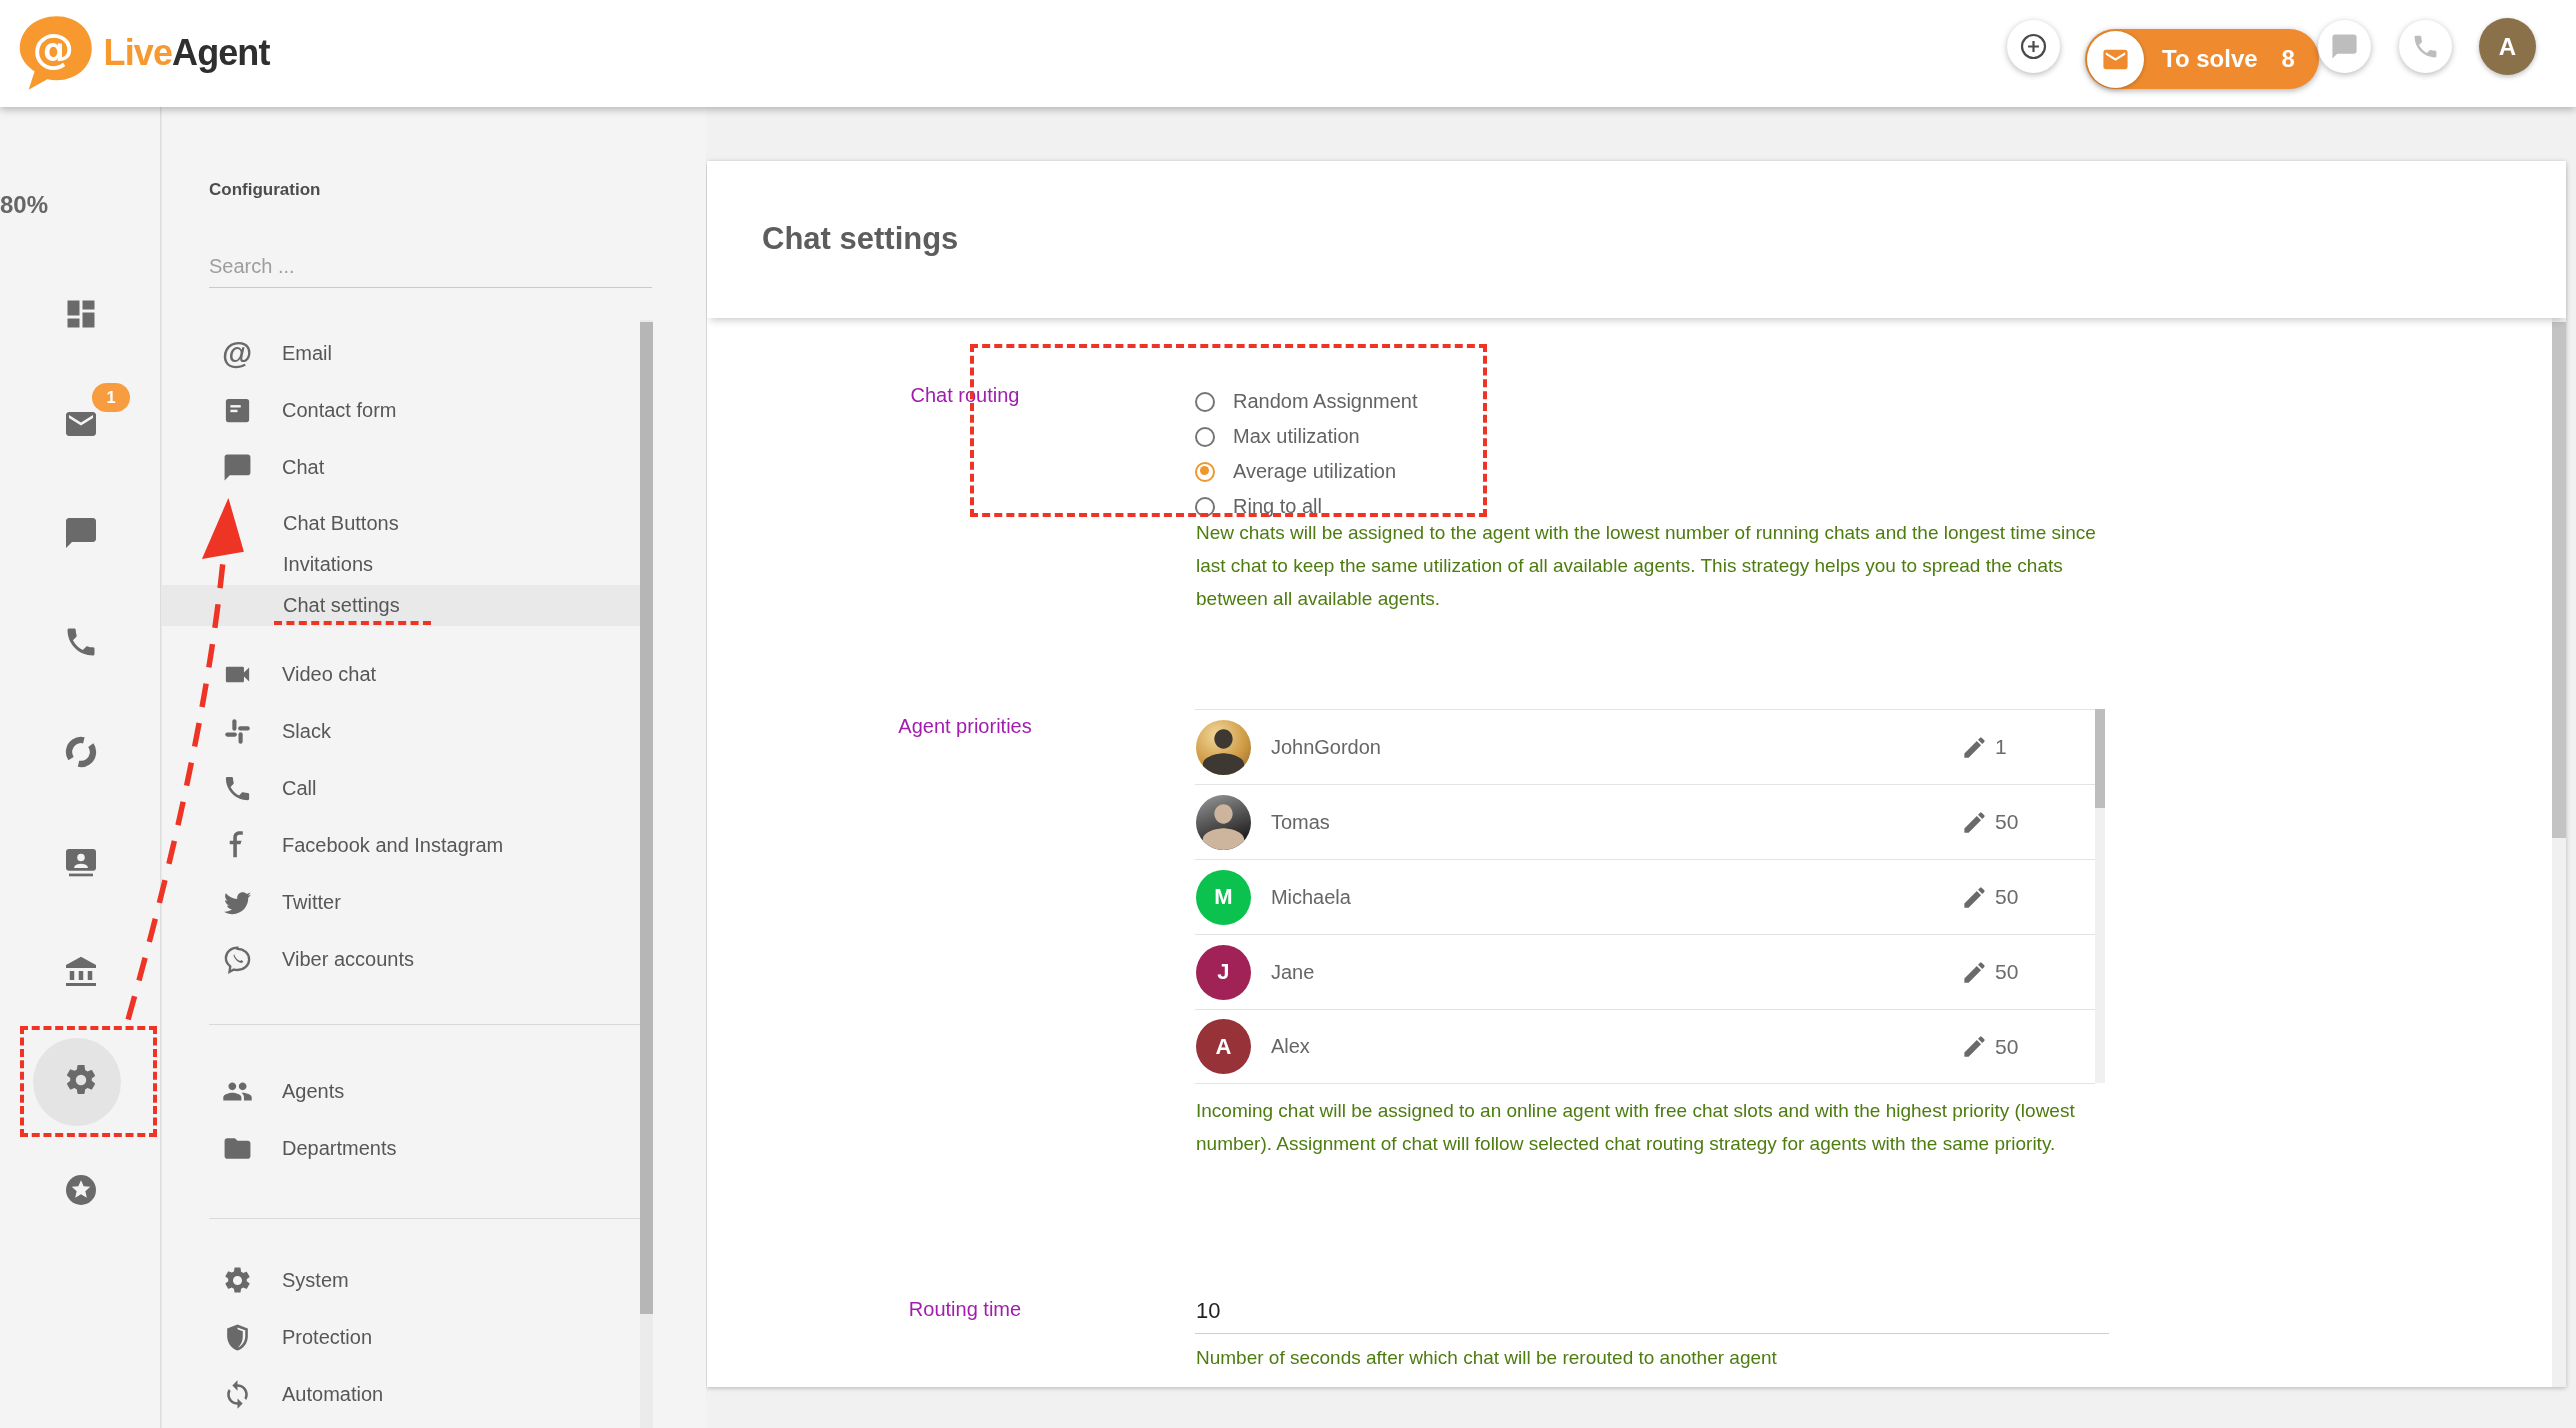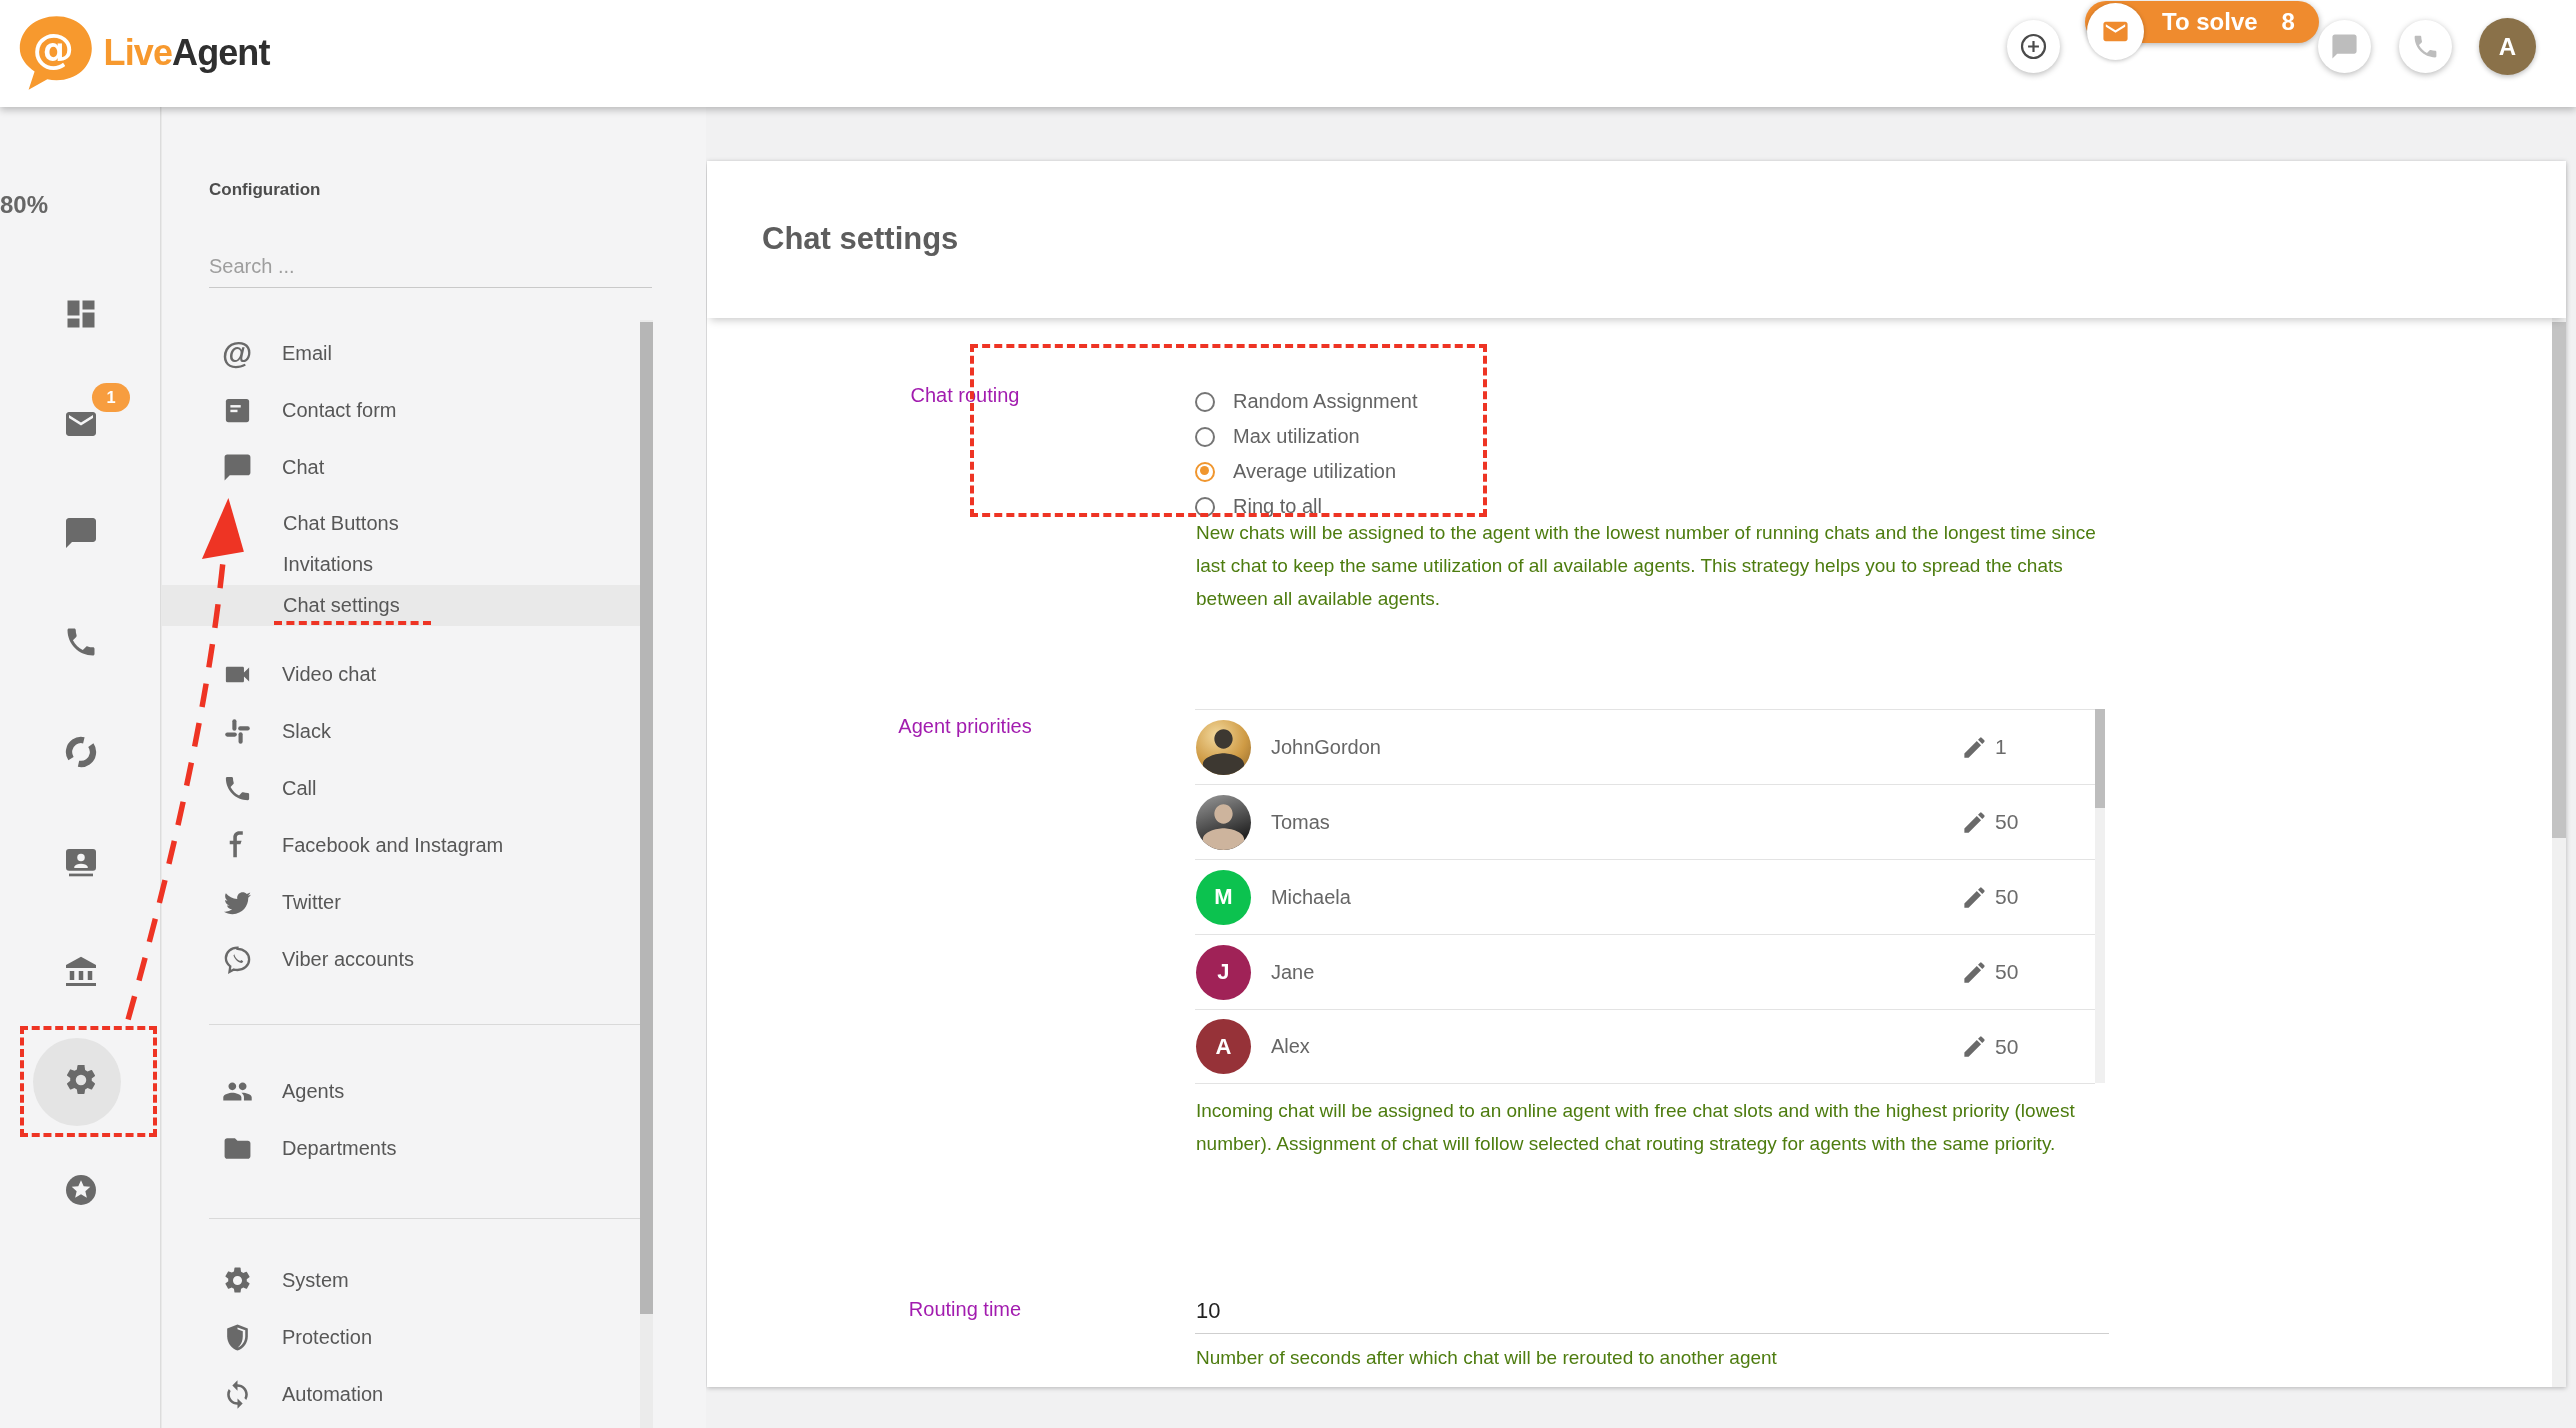--- a/index.html
+++ b/index.html
@@ -11,21 +11,21 @@
             box-shadow:0 2.7px 7.3px rgba(0,0,0,.24); z-index:30; }
   .logo { position:absolute; left:14.6px; top:11px; display:flex; align-items:center; }
   .logo svg { width:80px; height:84px; }
   .brand { font-size:36px; font-weight:bold; letter-spacing:-0.9px; margin-left:9px; }
   .brand .p1 { color:#f7992e; } .brand .p2 { color:#2f2f2f; }
 
   .circle-btn { position:absolute; top:20px; width:53px; height:53px; border-radius:50%;
                 background:#fff; box-shadow:0 1.8px 6.4px rgba(0,0,0,.28);
                 display:flex; align-items:center; justify-content:center; cursor:pointer; }
   .circle-btn svg { width:29px; height:29px; }
-  .pill { position:absolute; left:2085px; top:1px; height:42px; border-radius:30px;
+  .pill { position:absolute; left:2085px; top:29px; height:60px; border-radius:30px;
           background:#ef8b2e; box-shadow:0 1.8px 6.4px rgba(0,0,0,.3);
           display:flex; align-items:center; padding:0 24px 0 77px; cursor:pointer; }
   .pill-circle { position:absolute; left:1.8px; top:1.8px; width:57px; height:57px; border-radius:50%;
                  background:#fff; box-shadow:0 0.9px 4.6px rgba(0,0,0,.25);
                  display:flex; align-items:center; justify-content:center; }
   .pill-circle svg { width:29px; height:29px; fill:#ef8b2e; }
   .pill .t { color:#fff; font-size:24px; font-weight:bold; }
   .pill .c { color:#fff; font-size:24px; font-weight:bold; margin-left:24px; }
   .avatar-top { position:absolute; left:2479px; top:18px; width:57px; height:57px; border-radius:50%;
                 background:#8a7149; color:#fff; font-size:24px; font-weight:bold;

